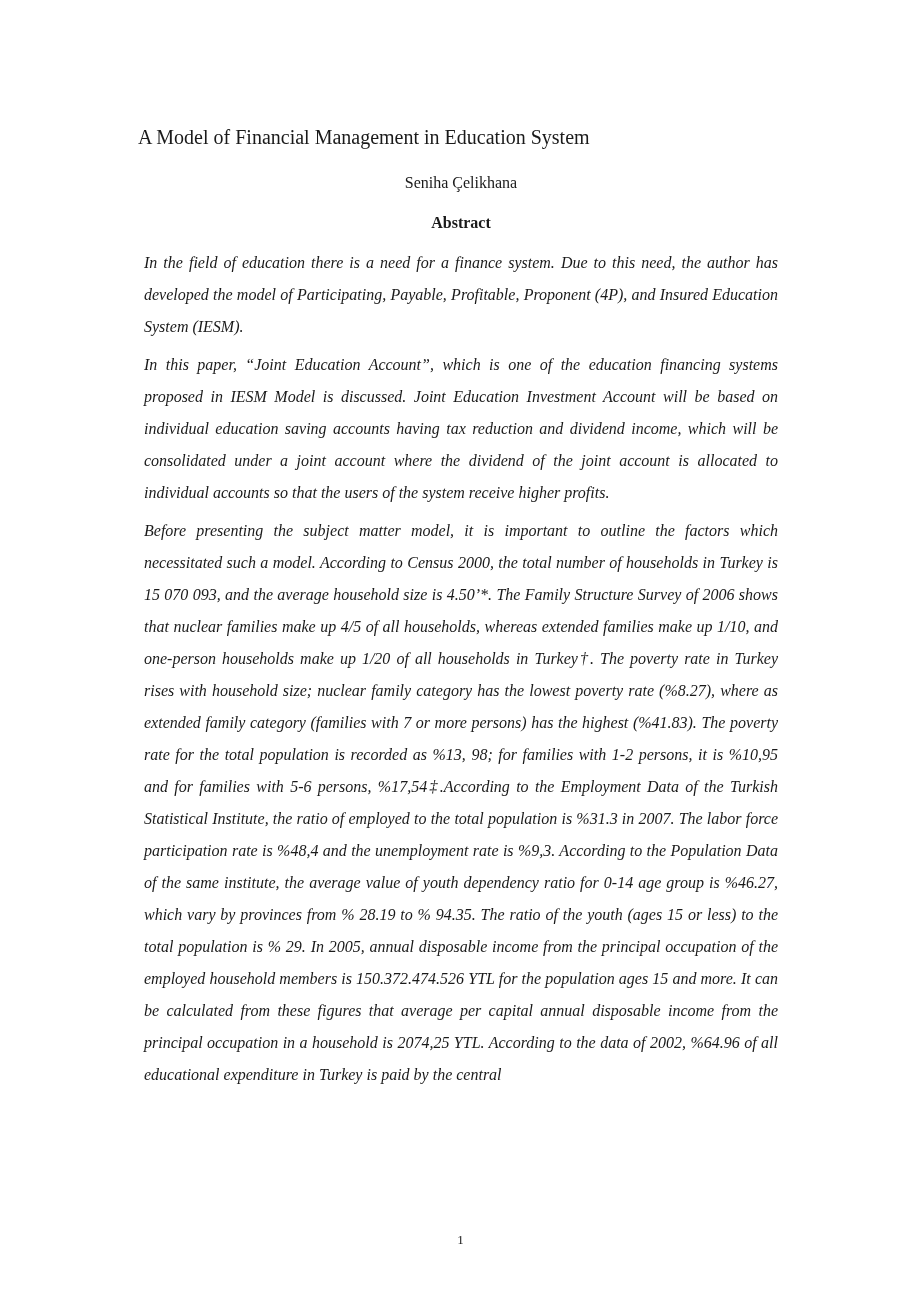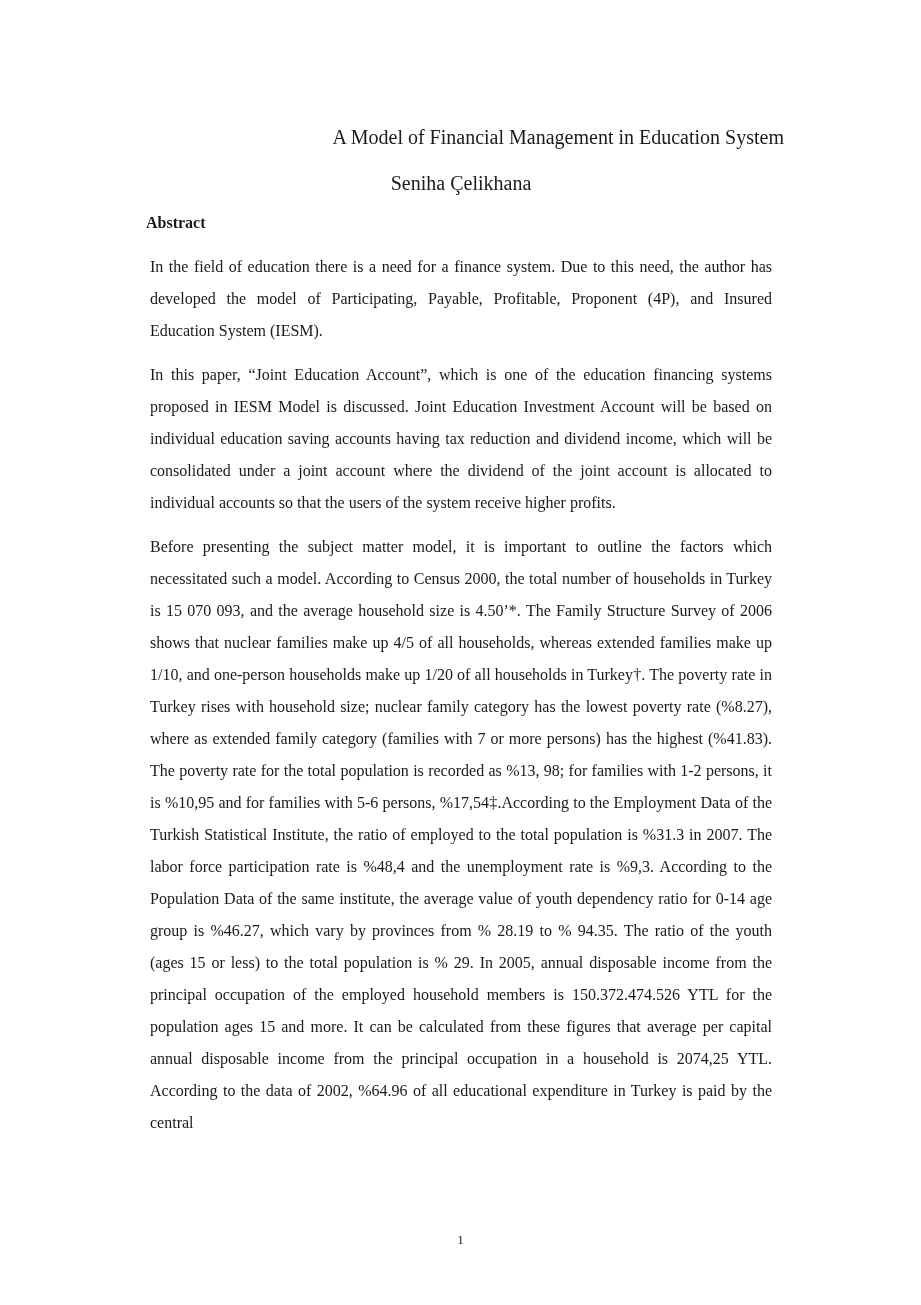--- a/index.html
+++ b/index.html
@@ -19,41 +19,42 @@
   .content {
     position: absolute;
     left: 138px;
     top: 121px;
     width: 646px;
   }
   .doc-title {
     font-size: 20px;
     font-weight: normal;
     line-height: 32px;
-    text-align: right;
+    text-align: left;
     margin: 0 0 14px 0;
   }
   .doc-author {
-    font-size: 20px;
+    font-size: 16px;
     line-height: 32px;
     text-align: center;
     margin: 4px;
   }
   .section-heading {
     font-size: 16px;
     font-weight: bold;
     line-height: 32px;
     margin: 8px;
-    text-align: left;
+    text-align: center;
   }
   .body-par {
     font-size: 16px;
     line-height: 32px;
     text-align: justify;
-    margin: 12px;
+    margin: 6px;
+    font-style: italic;
   }
   .page-number {
     position: absolute;
     left: 0;
     right: 0;
     top: 1230px;
     text-align: center;
     font-size: 13px;
     line-height: 20px;
     color: #1a1a1a;

